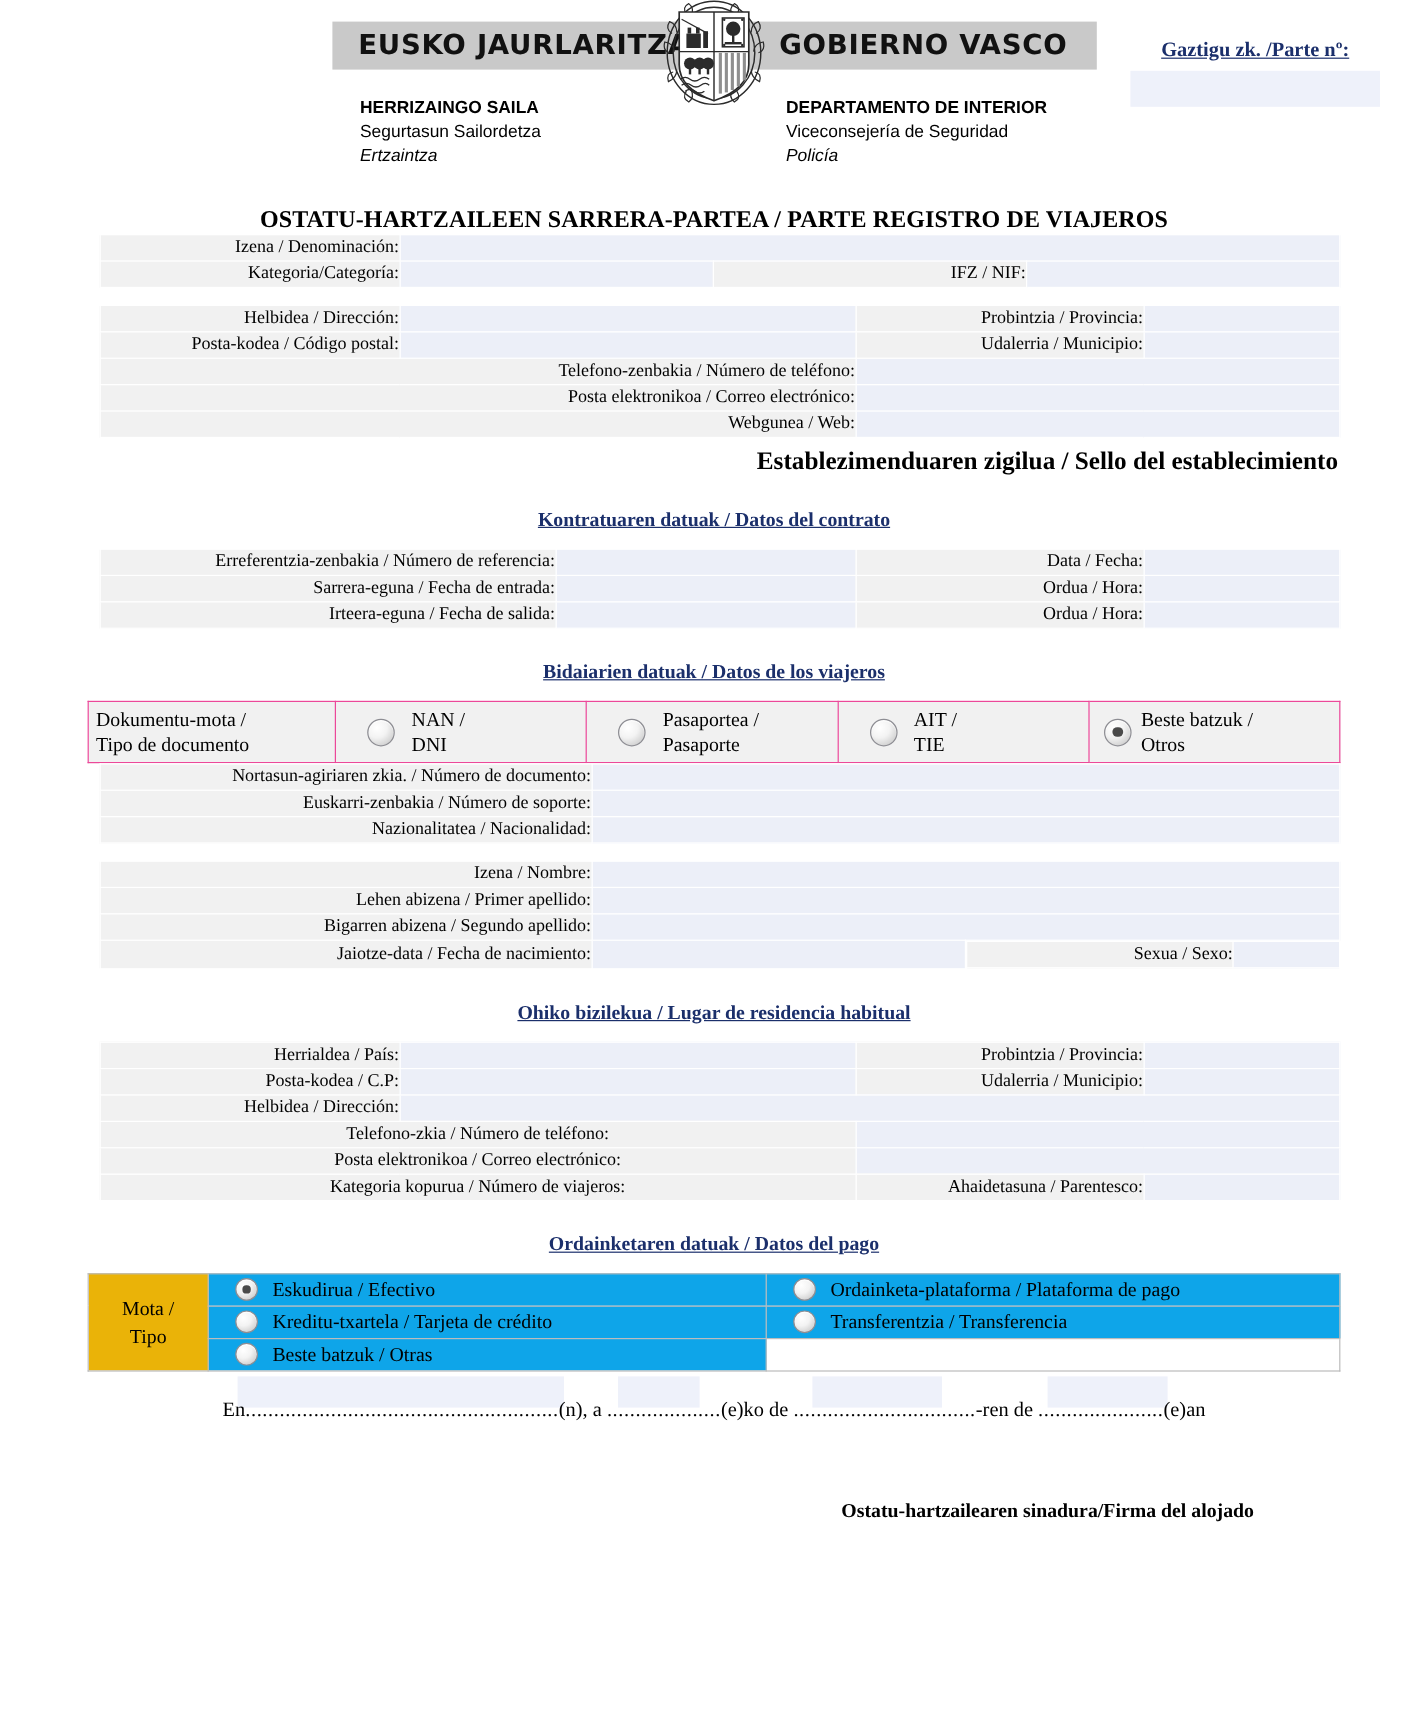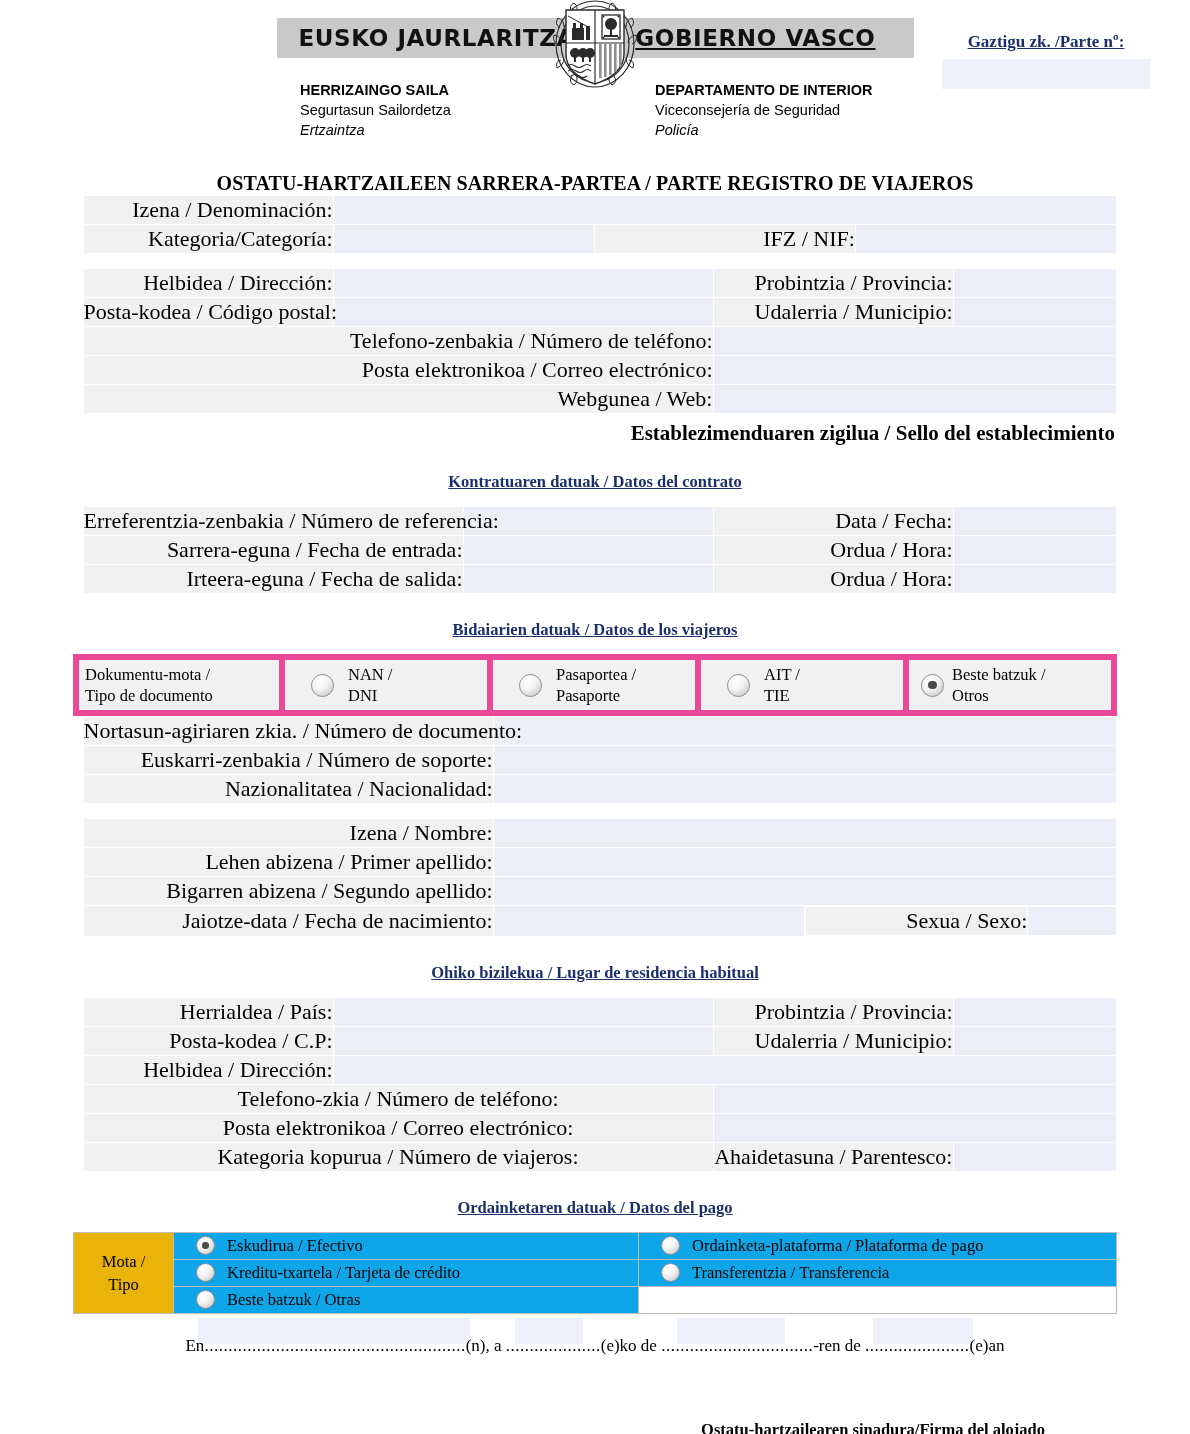--- a/index.html
+++ b/index.html
@@ -20,21 +20,21 @@
     background:#c9c9c9;
     display:flex; align-items:center; justify-content:space-between;
     position:relative;
   }
   .logo-text {
     font-family:"DejaVu Sans", sans-serif;
     font-weight:bold; font-size:23px; letter-spacing:.6px;
     color:#111;
   }
   .logo-text.left { padding-left:22px; }
-  .logo-text.right { padding-right:38px;text-decoration:underline; }
+  .logo-text.right { padding-right:24px; }
   .crest {
     position:absolute; left:50%; top:-20px; transform:translateX(-50%);
     width:86px; height:92px;
   }
 
   .dept-row {
     display:flex; margin-top:22px; padding-left:300px;
     font-family:"Liberation Sans", sans-serif; font-size:14.5px; line-height:20px;
   }
   .dept-col { width:355px; }
@@ -61,21 +61,21 @@
   .section-title {
     text-align:center; font-weight:bold; font-size:16.5px;
     color:#1b2f6b; text-decoration:underline;
     margin:26px 0 14px 0;
   }
 
   
   .sheet { width:1044px; margin:0 auto; }
   table.form {
     width:100%; border-collapse:collapse; table-layout:fixed;
-    font-size:22px;
+    font-size:15px;
   }
   table.form td { height:22px; padding:1px 0; }
   td.lbl {
     background:#f1f1f1; text-align:right; padding-right:7px;
     white-space:nowrap; border:1px solid #ffffff;
   }
   td.fld {
     background:#eceff8; border:1px solid #ffffff;
   }
   td.blank { background:#ffffff; border:none; }
@@ -84,21 +84,21 @@
     text-align:right; font-weight:bold; font-size:21px;
     margin-top:7px; padding-right:2px;
   }
 
   
   table.radio-tbl {
     width:100%; border-collapse:collapse; table-layout:fixed;
     font-size:16.5px;
   }
   table.radio-tbl td {
-    border:6px solid #ec4899; background:#f1f1f1;
+    border:1px solid #ec4899; background:#f1f1f1;
     padding:4px 6px; vertical-align:middle;
   }
   td.doc-type-lbl { width:206px; line-height:21px; padding-left:22px; }
   td.doc-opt { background:#ffffff; }
   .opt-inner { display:flex; align-items:center; gap:14px; padding-left:20px; }
   .opt-inner .two-line { line-height:21px; }
 
   
   .radio {
     width:23px; height:23px; border-radius:50%;

